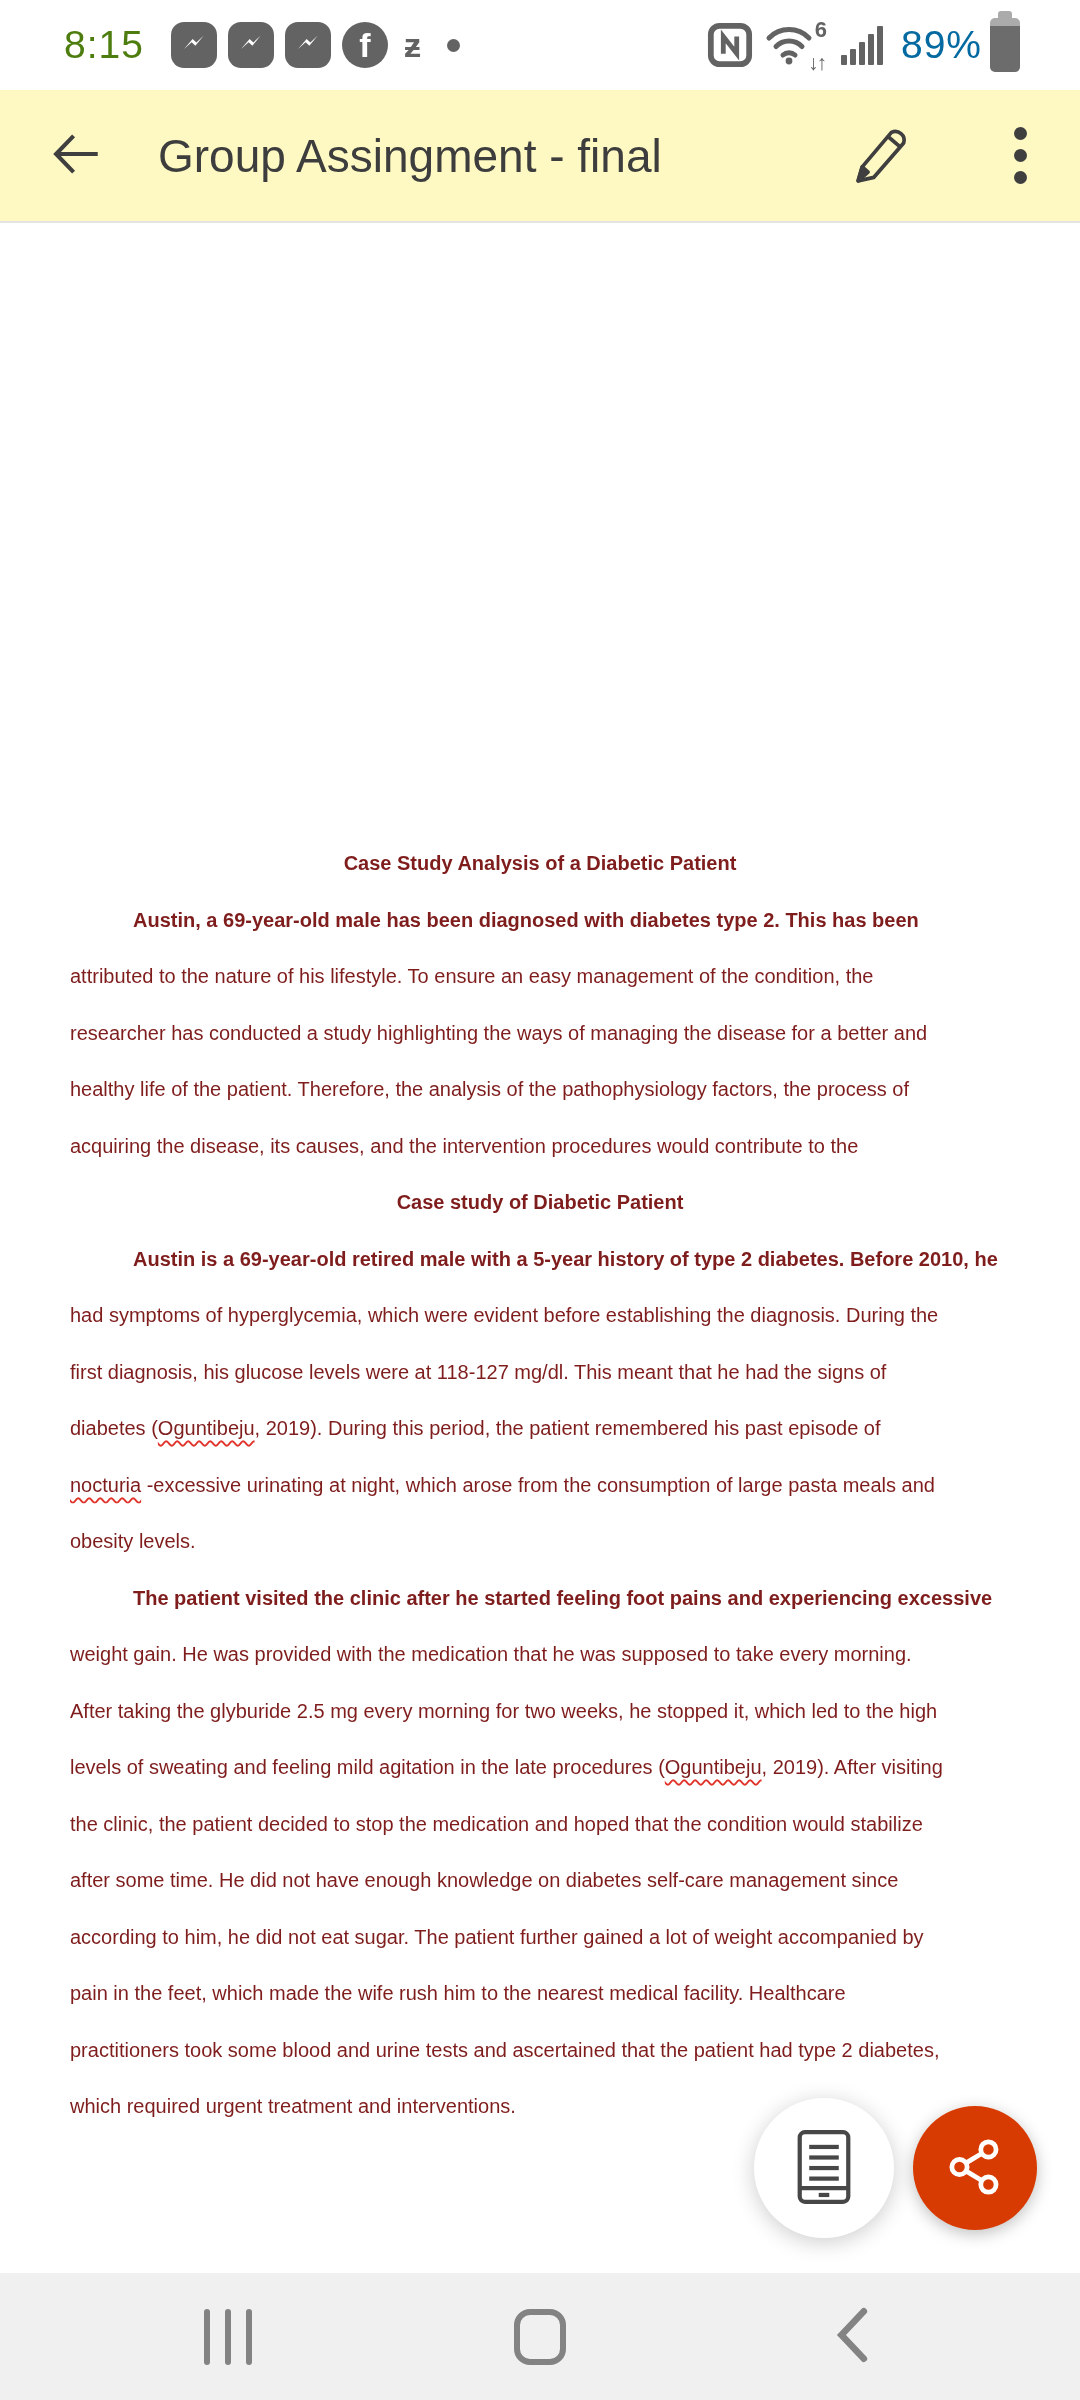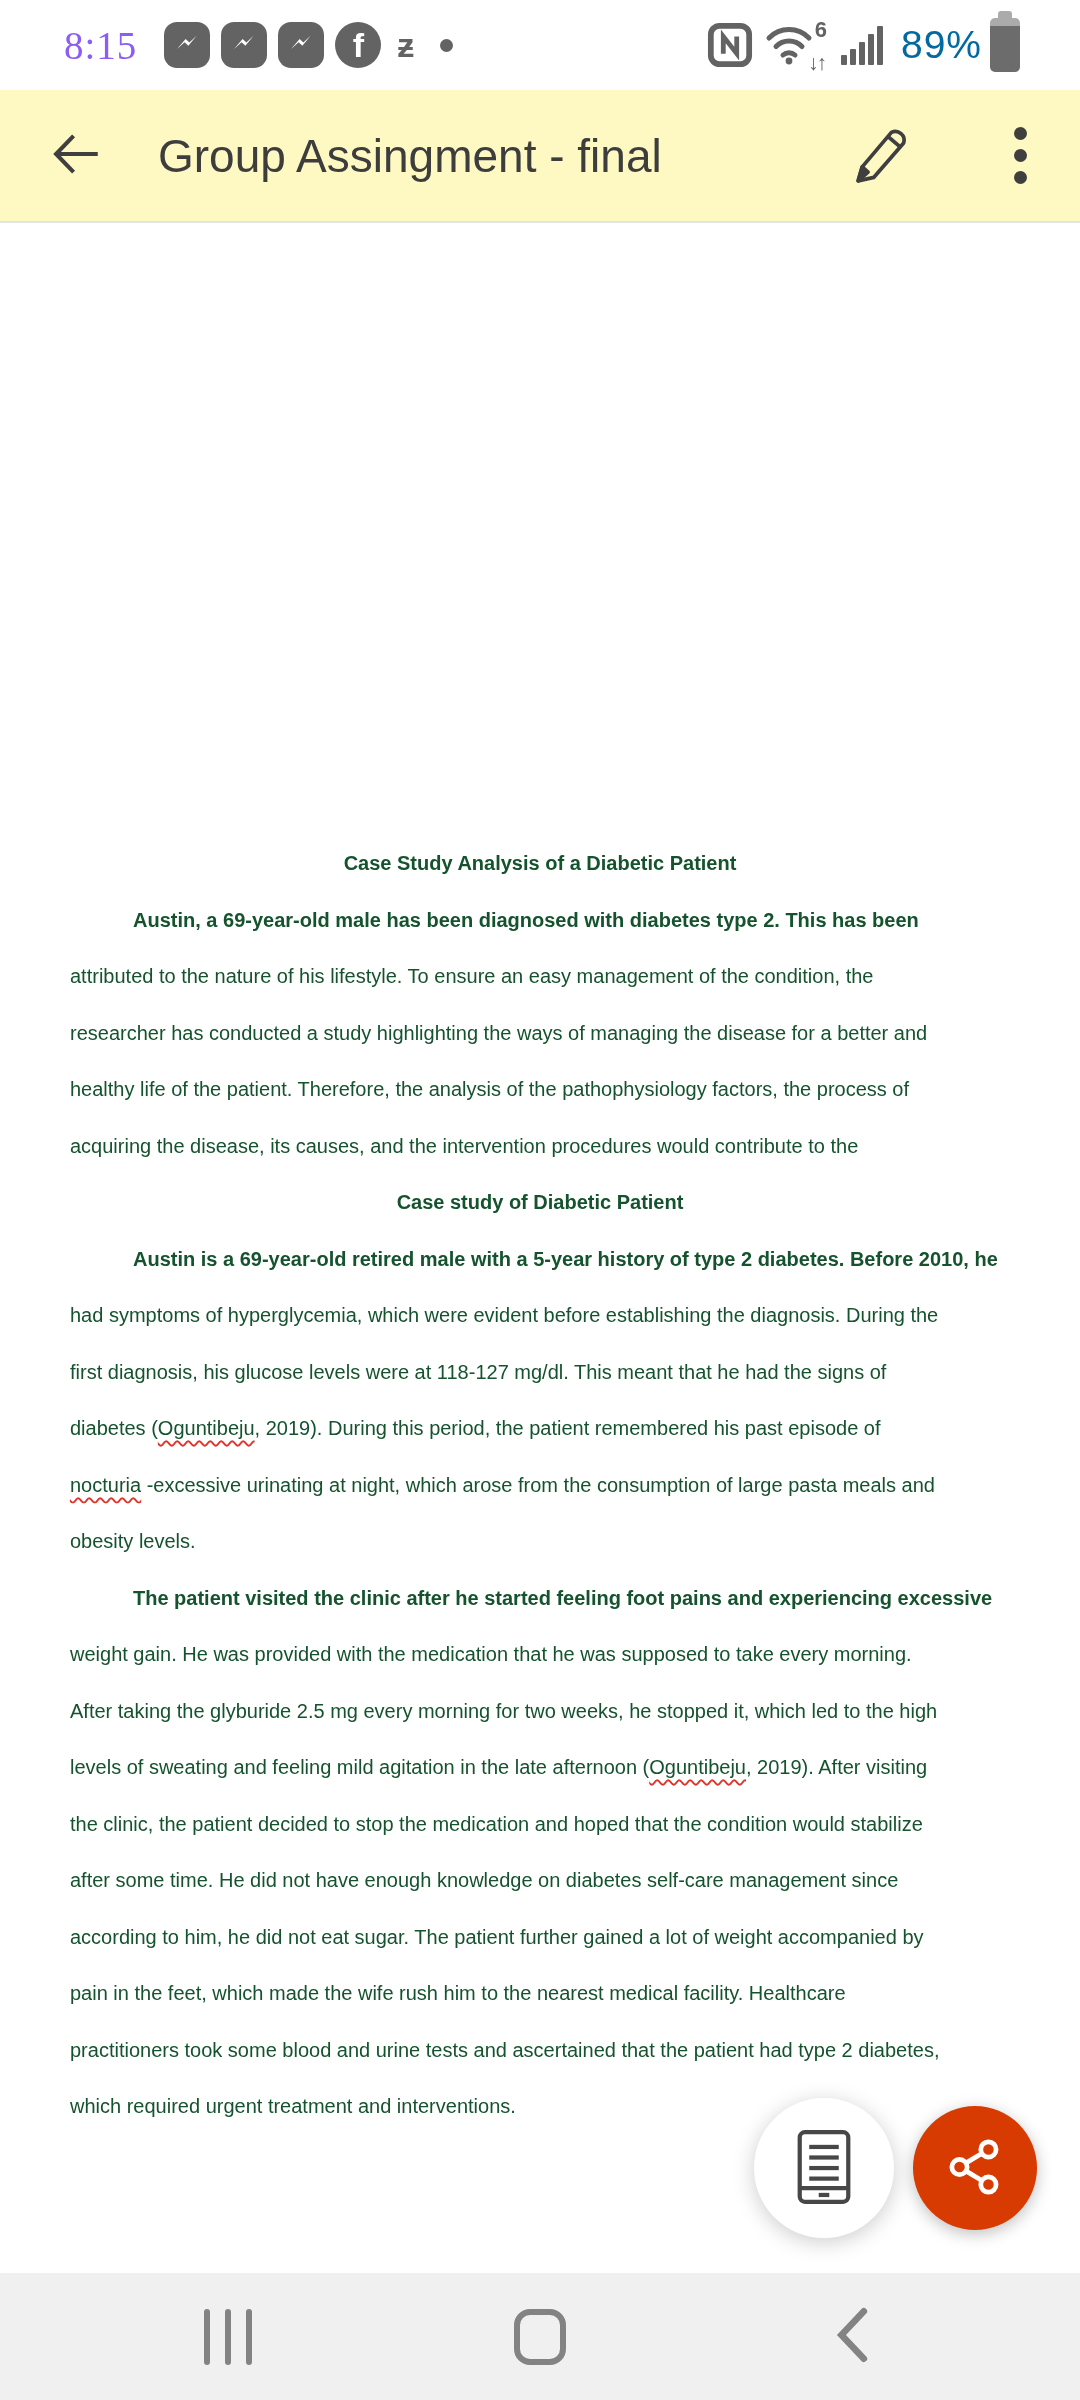--- a/index.html
+++ b/index.html
@@ -3,21 +3,21 @@
 <meta charset="utf-8">
 <style>
   html,body{margin:0;padding:0;background:#fff;}
   .screen{position:relative;width:1080px;height:2400px;background:#ffffff;overflow:hidden;
           font-family:"Liberation Sans", sans-serif;}
 
   
   .status-bar{position:absolute;top:0;left:0;width:100%;height:90px;display:flex;
               align-items:center;justify-content:space-between;padding:0 60px 0 64px;box-sizing:border-box;}
   .sb-left,.sb-right{display:flex;align-items:center;}
-  .sb-time{font-size:39px;color:#8b5cf6;margin-right:16px;letter-spacing:1px;font-family:Liberation Serif, serif;}
+  .sb-time{font-size:39px;color:#4d7c0f;margin-right:16px;letter-spacing:1px;}
   .notif-square{width:46px;height:46px;border-radius:13px;background:#636363;margin-left:11px;
                 display:flex;align-items:center;justify-content:center;}
   .notif-circle{width:46px;height:46px;border-radius:50%;background:#636363;margin-left:11px;
                 display:flex;align-items:center;justify-content:center;color:#fff;
                 font-weight:bold;font-size:34px;line-height:46px;}
   .zedge-glyph{font-size:34px;color:#636363;margin-left:16px;font-weight:600;}
   .more-dot{width:13px;height:13px;border-radius:50%;background:#636363;margin-left:26px;}
   .sb-icon{margin-left:12px;display:flex;align-items:center;}
   .wifi-wrap{position:relative;width:62px;height:52px;margin-left:12px;}
   .wifi-six{position:absolute;right:0;top:-2px;font-size:22px;color:#636363;font-weight:bold;}
@@ -35,21 +35,21 @@
   .hdr-btn{background:none;border:none;padding:0;cursor:pointer;display:flex;align-items:center;justify-content:center;}
   .back-btn{width:60px;height:60px;}
   .hdr-title{font-size:46px;color:#3d3d3d;margin-left:52px;flex:0 1 auto;white-space:nowrap;}
   .hdr-spacer{flex:1;}
   .edit-btn{width:72px;height:72px;margin-right:86px;}
   .kebab-btn{width:40px;height:72px;flex-direction:column;justify-content:center;}
   .kebab-btn i{width:13px;height:13px;border-radius:50%;background:#3f3f3f;margin:4.5px 0;display:block;}
 
   
   .doc{position:absolute;top:223px;left:0;width:100%;height:2050px;background:#fff;
-       box-sizing:border-box;padding:612px 70px 0 70px;overflow:hidden;color:#14532d;}
+       box-sizing:border-box;padding:612px 70px 0 70px;overflow:hidden;color:#7f1d1d;}
   .doc-line{height:56.5px;line-height:56.5px;font-size:20px;white-space:nowrap;}
   .doc-line.indent{padding-left:63px;font-weight:bold;}
   .doc-heading{font-weight:bold;text-align:center;white-space:normal;}
   .misspelled{text-decoration-line:underline;text-decoration-style:wavy;
               text-decoration-color:#e0332a;text-decoration-thickness:1.5px;text-underline-offset:5px;}
 
   
   .fab{position:absolute;border:none;border-radius:50%;cursor:pointer;
        display:flex;align-items:center;justify-content:center;padding:0;}
   .fab-view{left:754px;top:2098px;width:140px;height:140px;background:#ffffff;
@@ -166,21 +166,21 @@
       <div class="doc-line doc-heading">Case study of Diabetic Patient</div>
       <div class="doc-line indent"><span>Austin is a 69-year-old retired male with a 5-year history of type 2 diabetes. Before 2010, he</span></div>
       <div class="doc-line"><span>had symptoms of hyperglycemia, which were evident before establishing the diagnosis. During the</span></div>
       <div class="doc-line"><span>first diagnosis, his glucose levels were at 118-127 mg/dl. This meant that he had the signs of</span></div>
       <div class="doc-line"><span>diabetes (</span><span class="misspelled">Oguntibeju</span><span>, 2019). During this period, the patient remembered his past episode of</span></div>
       <div class="doc-line"><span class="misspelled">nocturia</span><span> -excessive urinating at night, which arose from the consumption of large pasta meals and</span></div>
       <div class="doc-line"><span>obesity levels.</span></div>
       <div class="doc-line indent"><span>The patient visited the clinic after he started feeling foot pains and experiencing excessive</span></div>
       <div class="doc-line"><span>weight gain. He was provided with the medication that he was supposed to take every morning.</span></div>
       <div class="doc-line"><span>After taking the glyburide 2.5 mg every morning for two weeks, he stopped it, which led to the high</span></div>
-      <div class="doc-line"><span>levels of sweating and feeling mild agitation in the late afternoon (</span><span class="misspelled">Oguntibeju</span><span>, 2019). After visiting</span></div>
+      <div class="doc-line"><span>levels of sweating and feeling mild agitation in the late procedures (</span><span class="misspelled">Oguntibeju</span><span>, 2019). After visiting</span></div>
       <div class="doc-line"><span>the clinic, the patient decided to stop the medication and hoped that the condition would stabilize</span></div>
       <div class="doc-line"><span>after some time. He did not have enough knowledge on diabetes self-care management since</span></div>
       <div class="doc-line"><span>according to him, he did not eat sugar. The patient further gained a lot of weight accompanied by</span></div>
       <div class="doc-line"><span>pain in the feet, which made the wife rush him to the nearest medical facility. Healthcare</span></div>
       <div class="doc-line"><span>practitioners took some blood and urine tests and ascertained that the patient had type 2 diabetes,</span></div>
       <div class="doc-line"><span>which required urgent treatment and interventions.</span></div>
     </main>
 
   <button class="fab fab-view">
     <span>

